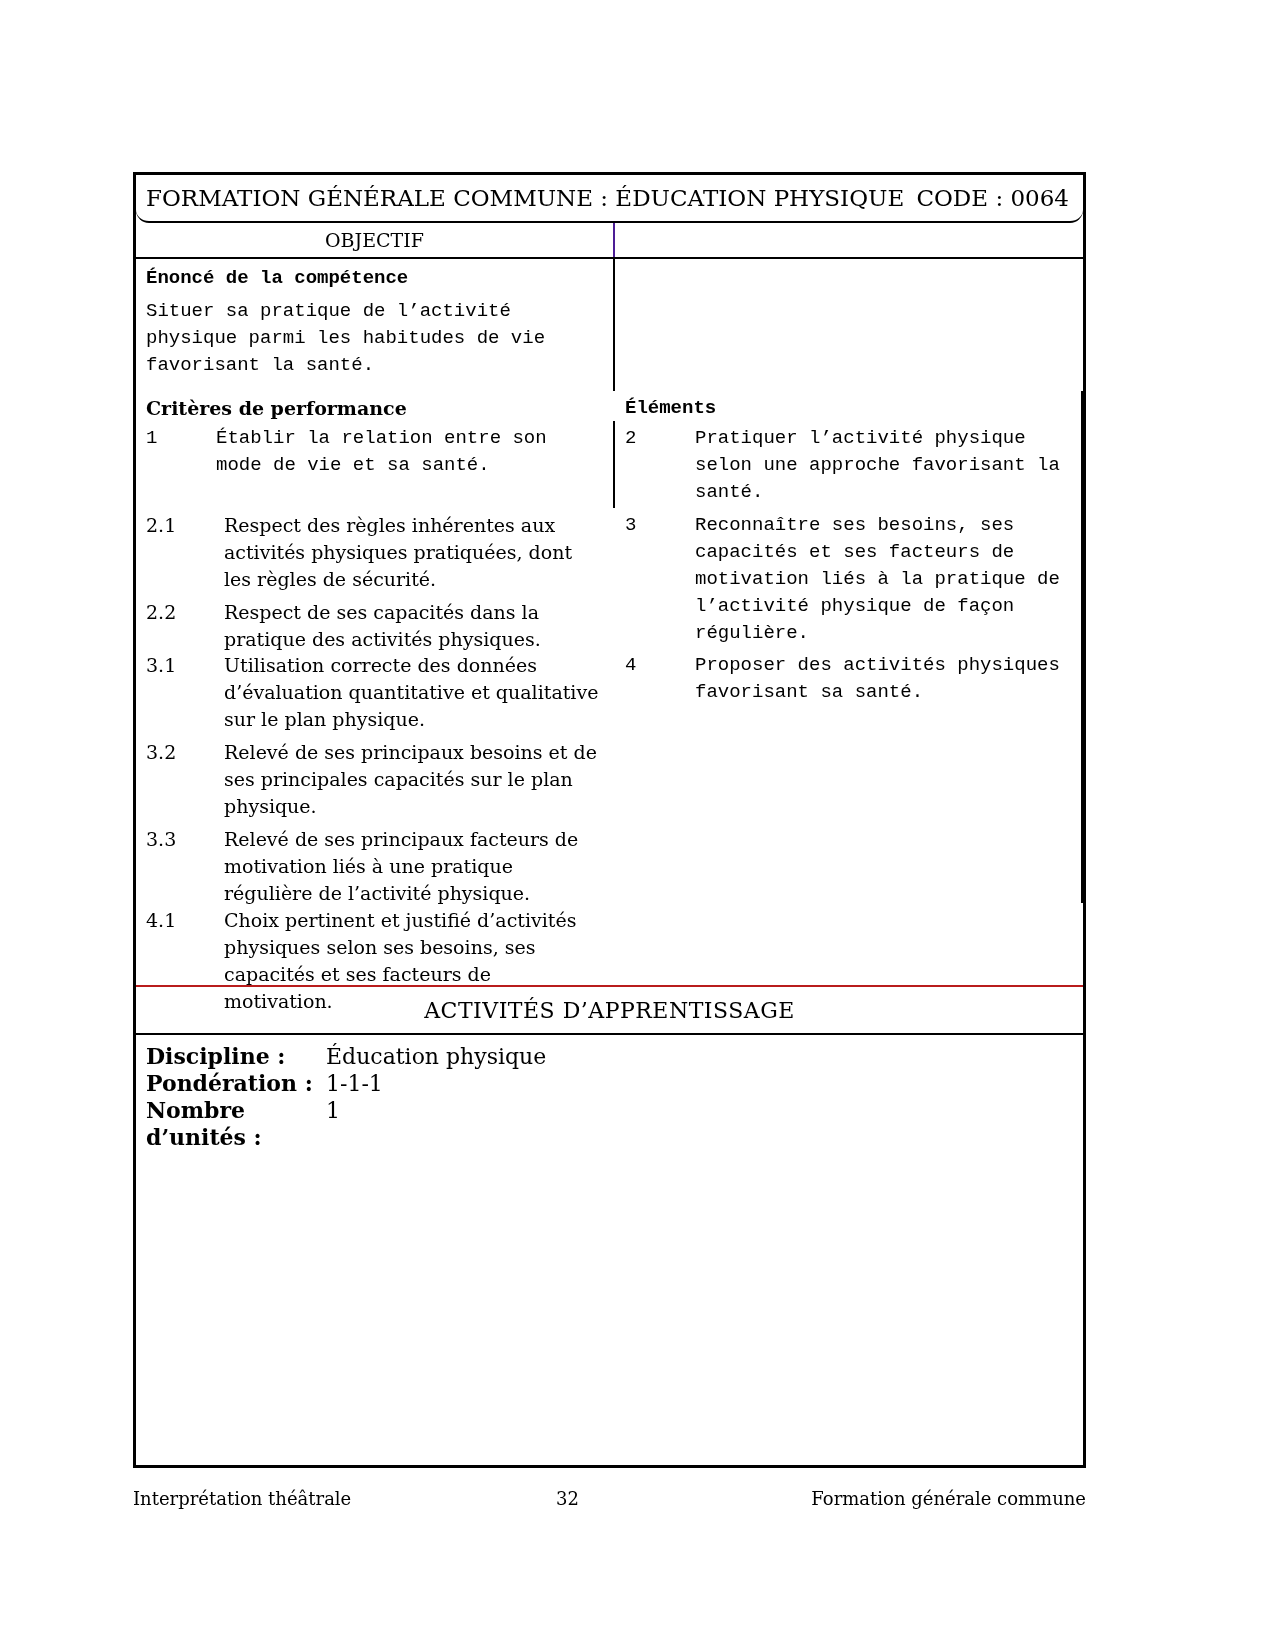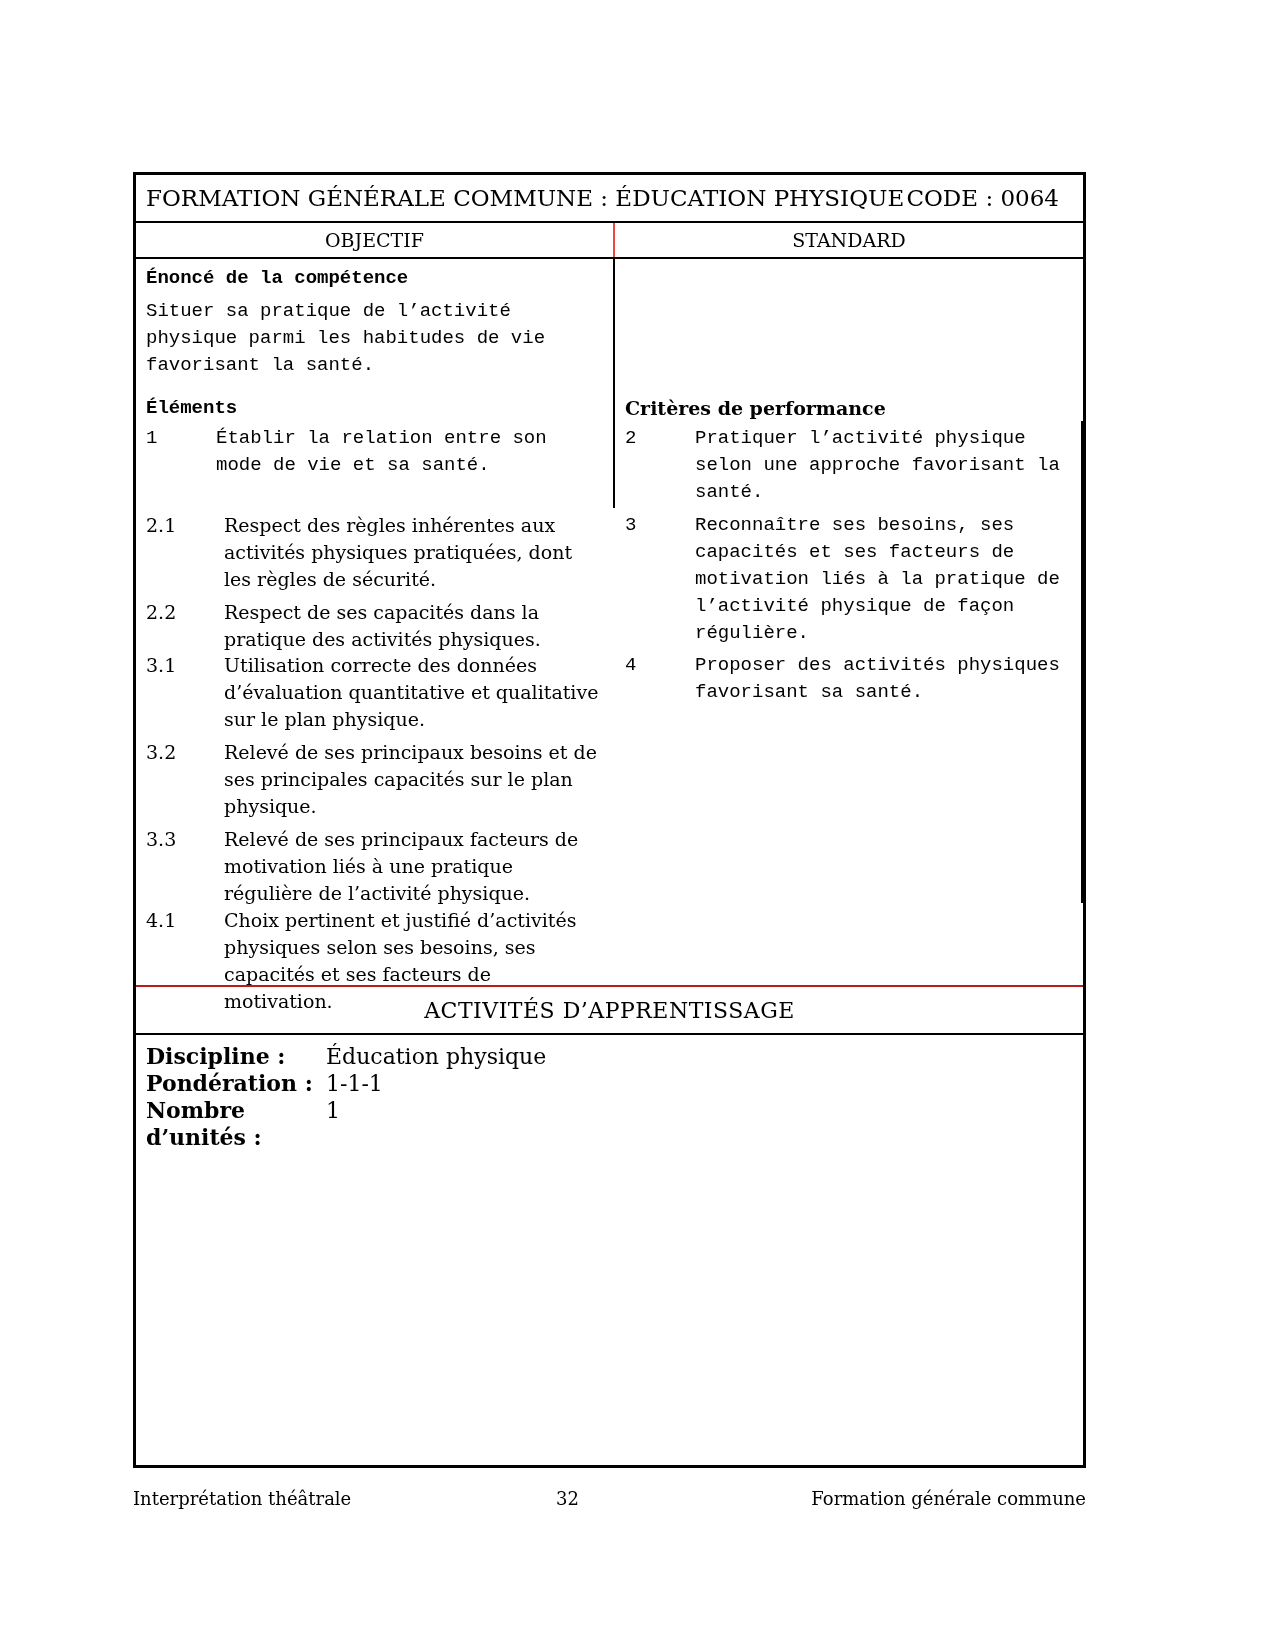--- a/index.html
+++ b/index.html
@@ -27,38 +27,39 @@
     flex-direction: column;
     background: #fff;
   }
   
   .title-row {
     height: 48px;
     border-bottom: 2px solid #000;
     display: flex;
     align-items: center;
     justify-content: space-between;
-    padding: 0 24px 0 10px;
+    padding: 0 14px 0 10px;
     font-size: 23px;
     white-space: nowrap;
+    border-radius: 13px;
   }
   
   .colheads-row {
     height: 36px;
     border-bottom: 2px solid #000;
     display: grid;
     grid-template-columns: 479px 1fr;
     font-size: 19px;
   }
   .colheads-row .colhead {
     display: flex;
     align-items: center;
     justify-content: center;
   }
-  .colheads-row .colhead.left { border-right: 2px solid #ef4444; }
+  .colheads-row .colhead.left { border-right: 2px solid #4c1d95; }
   
   .body-grid {
     display: grid;
     grid-template-columns: 479px 1fr;
     grid-template-rows: 132px 30px 87px 140px 255px auto;
     height: 726px;
     font-size: 19px;
     line-height: 27px;
   }
   .cell { padding: 4px 8px 0 10px; }
@@ -111,36 +112,35 @@
 
   <div class="doc-table">
 
     <div class="title-row">
       <span>FORMATION GÉNÉRALE COMMUNE : ÉDUCATION PHYSIQUE</span>
       <span>CODE : 0064</span>
     </div>
 
     <div class="colheads-row">
       <div class="colhead left">OBJECTIF</div>
-      <div class="colhead">STANDARD</div>
     </div>
 
     <div class="body-grid">
 
       <div class="cell lft">
         <div class="bold competence-head">Énoncé de la compétence</div>
         <div class="competence-text">Situer sa pratique de l’activité physique parmi les habitudes de vie favorisant la santé.</div>
       </div>
       <div class="cell"></div>
 
+      <div class="cell">
+        <div class="bold sect-head">Critères de performance</div>
+      </div>
       <div class="cell lft">
         <div class="bold sect-head">Éléments</div>
-      </div>
-      <div class="cell">
-        <div class="bold sect-head">Critères de performance</div>
       </div>
 
       <div class="cell lft">
         <div class="item">
           <span class="enum">1</span>
           <span class="itext">Établir la relation entre son mode de vie et sa santé.</span>
         </div>
       </div>
 
       <div class="cell lft">

